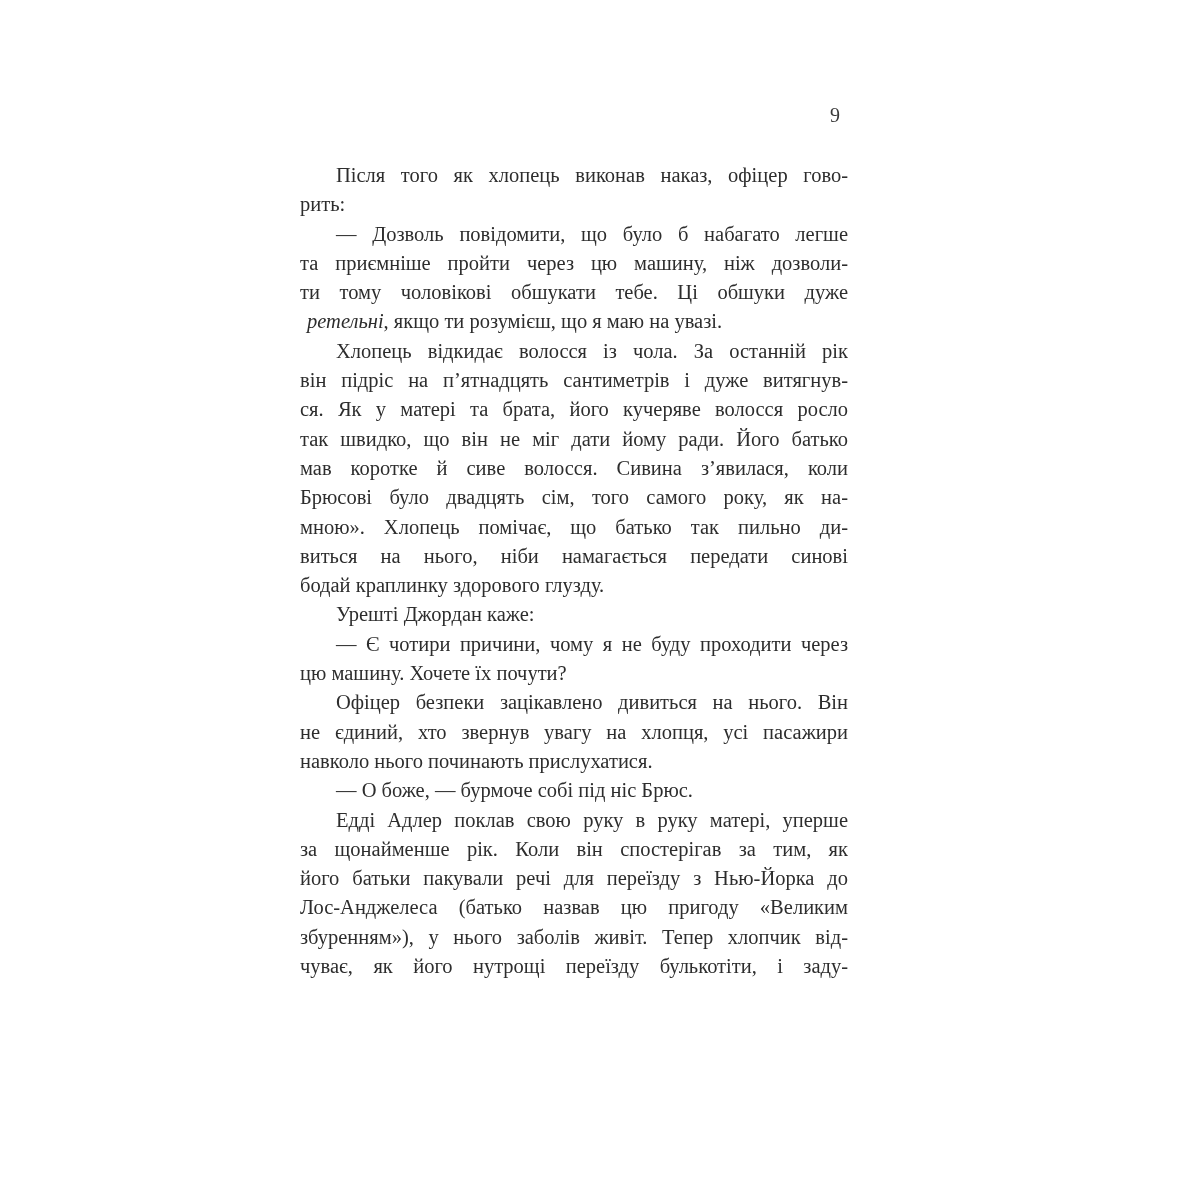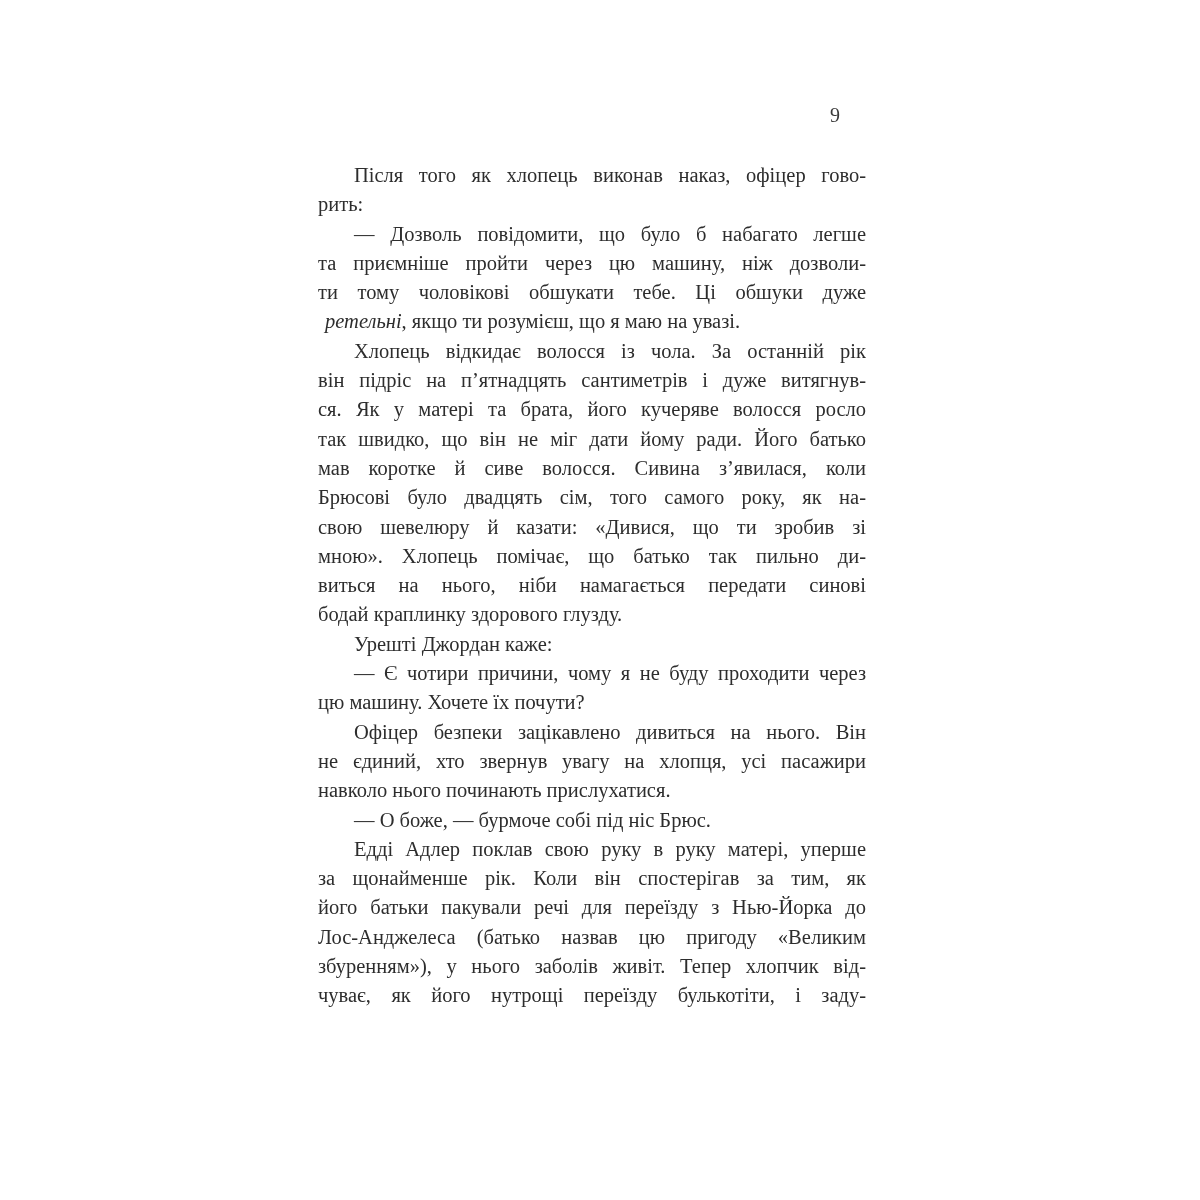--- a/index.html
+++ b/index.html
@@ -20,21 +20,21 @@
     top: 103px;
     left: 300px;
     width: 540px;
     text-align: right;
     font-size: 20px;
     line-height: 24px;
     color: #3a3a3a;
   }
   .text-block {
     position: absolute;
-    left: 318px;
+    left: 300px;
     top: 161px;
     width: 548px;
     font-size: 20.5px;
     line-height: 29.3px;
     color: #2d2d2d;
   }
   .paragraph {
     margin: 0;
     padding: 0;
   }
@@ -72,21 +72,20 @@
       <div class="line">ти тому чоловікові обшукати тебе. Ці обшуки дуже</div>
       <div class="line last"><span class="italic">ретельні</span><span>, якщо ти розумієш, що я маю на увазі.</span></div>
     </div>
     <div class="paragraph">
       <div class="line first">Хлопець відкидає волосся із чола. За останній рік</div>
       <div class="line">він підріс на п’ятнадцять сантиметрів і дуже витягнув-</div>
       <div class="line">ся. Як у матері та брата, його кучеряве волосся росло</div>
       <div class="line">так швидко, що він не міг дати йому ради. Його батько</div>
       <div class="line">мав коротке й сиве волосся. Сивина з’явилася, коли</div>
       <div class="line">Брюсові було двадцять сім, того самого року, як на-</div>
-      <div class="line">свою шевелюру й казати: «Дивися, що ти зробив зі</div>
       <div class="line">мною». Хлопець помічає, що батько так пильно ди-</div>
       <div class="line">виться на нього, ніби намагається передати синові</div>
       <div class="line last">бодай краплинку здорового глузду.</div>
     </div>
     <div class="paragraph">
       <div class="line first last">Урешті Джордан каже:</div>
     </div>
     <div class="paragraph">
       <div class="line first">— Є чотири причини, чому я не буду проходити через</div>
       <div class="line last">цю машину. Хочете їх почути?</div>

